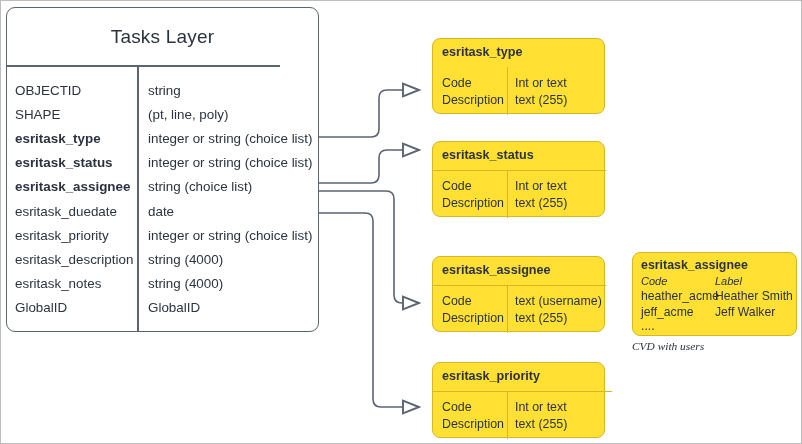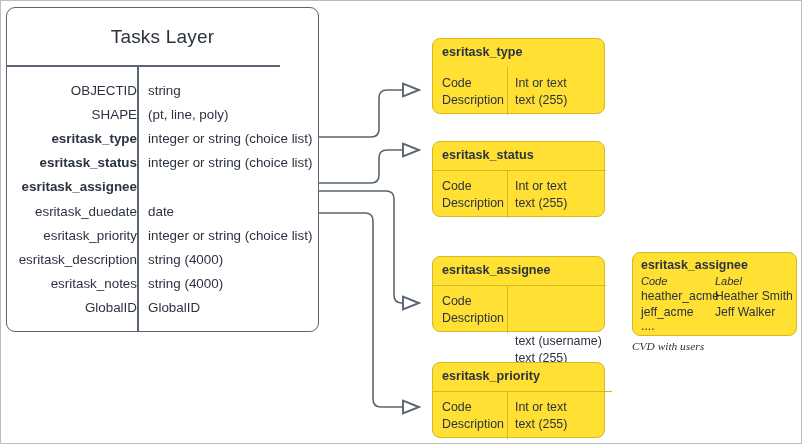--- a/index.html
+++ b/index.html
@@ -53,21 +53,20 @@
     display:flex;
     height:24.2px;
     align-items:center;
     font-size:13.4px;
   }
   .tfield{
     width:130px;
     padding-left:8px;
     box-sizing:border-box;
     white-space:nowrap;
-    text-align:right;
   }
   .tfield.bold{ font-weight:bold; }
   .ttype{
     padding-left:11px;
     box-sizing:border-box;
     white-space:nowrap;
   }
 
   
   .ybox{
@@ -186,20 +185,21 @@
         <div class="ttype">integer or string (choice list)</div>
       </div>
 
       <div class="trow">
         <div class="tfield bold">esritask_status</div>
         <div class="ttype">integer or string (choice list)</div>
       </div>
 
       <div class="trow">
         <div class="tfield bold">esritask_assignee</div>
+        <div class="ttype">string (choice list)</div>
       </div>
 
       <div class="trow">
         <div class="tfield">esritask_duedate</div>
         <div class="ttype">date</div>
       </div>
 
       <div class="trow">
         <div class="tfield">esritask_priority</div>
         <div class="ttype">integer or string (choice list)</div>
@@ -251,21 +251,21 @@
   </div>
 
   <div class="ybox" style="left:431px; top:255px; width:173px; height:76px;">
     <div class="ytitle">esritask_assignee</div>
     <div class="yrule" style="top:28px; width:173px;"></div>
     <div class="yvrule" style="left:74px; top:28px; height:48px;"></div>
     <div class="ycol" style="left:9px; top:36px;">
       <div>Code</div>
       <div>Description</div>
     </div>
-    <div class="ycol" style="left:82px; top:36px;margin-top:40px;">
+    <div class="ycol" style="left:82px; top:36px;">
       <div>text  (username)</div>
       <div>text (255)</div>
     </div>
   </div>
 
   <div class="ybox" style="left:431px; top:361px; width:173px; height:76px;">
     <div class="ytitle">esritask_priority</div>
     <div class="yrule" style="top:28px; width:179px;"></div>
     <div class="yvrule" style="left:74px; top:28px; height:48px;"></div>
     <div class="ycol" style="left:9px; top:36px;">

